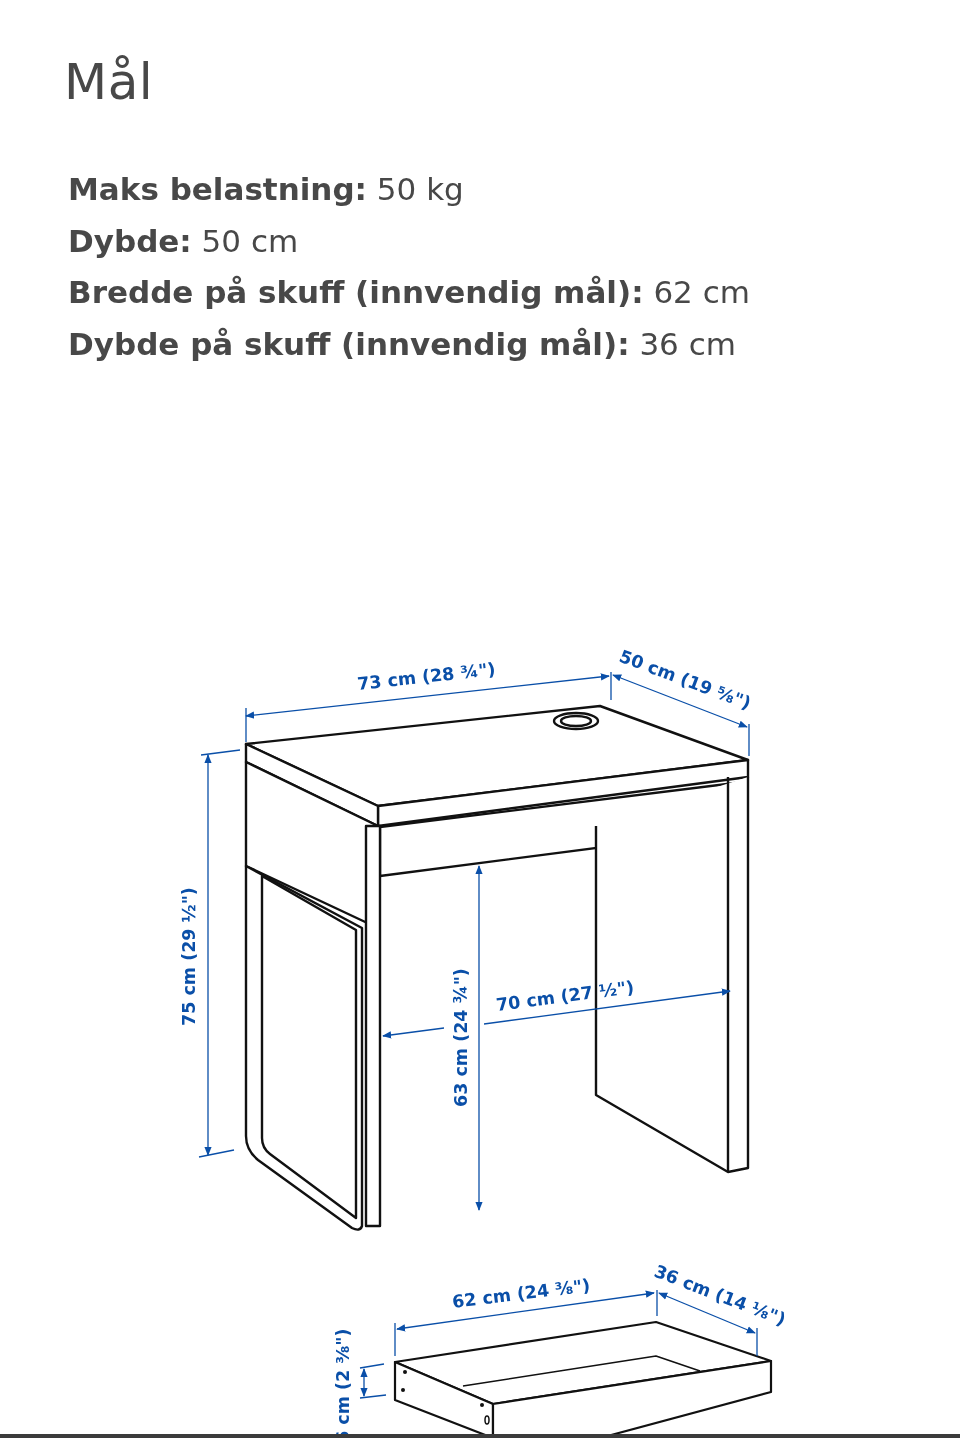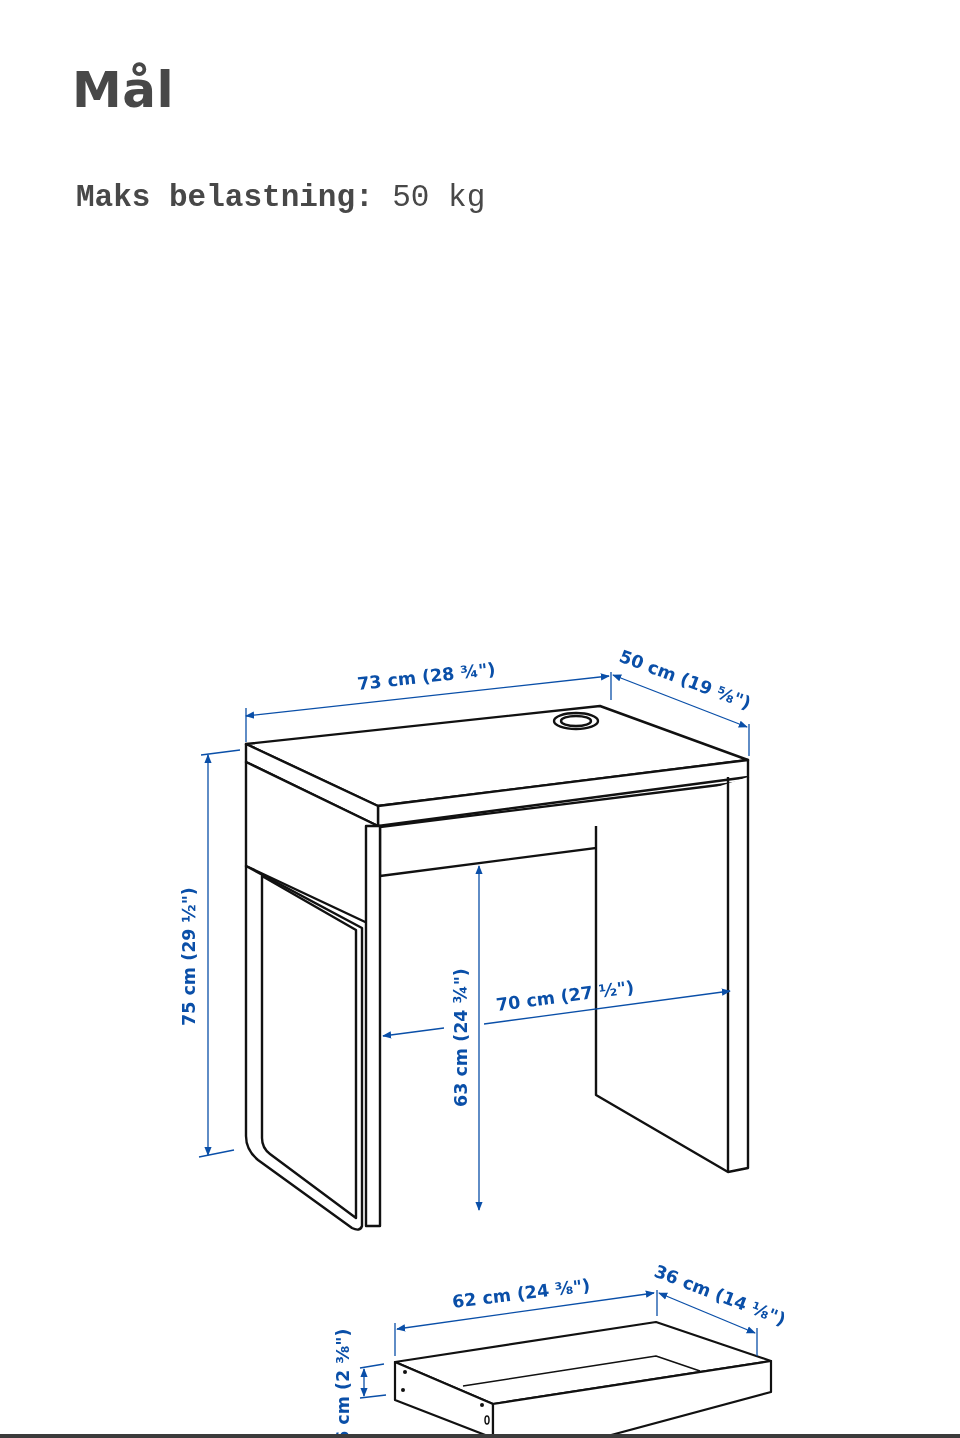--- a/index.html
+++ b/index.html
@@ -1,34 +1,37 @@
 <!DOCTYPE html>
 <html><head>
   <meta charset="utf-8">
   <style>
     html, body { margin: 0; padding: 0; background: #ffffff; }
     body { width: 960px; height: 1438px; position: relative; overflow: hidden;
            font-family: "DejaVu Sans", "Liberation Sans", sans-serif; color: #484848; }
-    .title { position: absolute; left: 60px; top: 48px; margin: 12px; font-size: 50px; font-weight: bold;
+    .title { position: absolute; left: 60px; top: 48px; margin: 4px; font-size: 50px; font-weight: normal;
              color: #484848; letter-spacing: 0.5px; line-height: 60px; }
-    .specs { position: absolute; left: 60px; top: 156px; margin: 16px; padding: 0; list-style: none; font-family: Liberation Mono, monospace; }
+    .specs { position: absolute; left: 60px; top: 156px; margin: 8px; padding: 0; list-style: none; }
     .spec-row { font-size: 31px; line-height: 51.7px; white-space: nowrap; color: #484848; }
     .spec-label { font-weight: bold; }
     .spec-value { font-weight: normal; }
     .illustration { position: absolute; left: 0; top: 600px; width: 960px; height: 838px; }
     .dim-text { font-family: "DejaVu Sans", "Liberation Sans", sans-serif; font-weight: bold; font-size: 17.5px; fill: #0a4fa8; }
     .bottom-bar { position: absolute; left: 0; top: 1434px; width: 960px; height: 4px; background: #3b3b3b; }
   </style>
 </head>
 <body>
 
 <h1 class="title">Mål</h1>
 
 <ul class="specs">
   <li class="spec-row"><span class="spec-label">Maks belastning:</span><span class="spec-value"> 50 kg</span></li>
+  <li class="spec-row"><span class="spec-label">Dybde:</span><span class="spec-value"> 50 cm</span></li>
+  <li class="spec-row"><span class="spec-label">Bredde på skuff (innvendig mål):</span><span class="spec-value"> 62 cm</span></li>
+  <li class="spec-row"><span class="spec-label">Dybde på skuff (innvendig mål):</span><span class="spec-value"> 36 cm</span></li>
 </ul>
 
 <svg class="illustration" viewBox="0 600 960 838" width="960" height="838" xmlns="http://www.w3.org/2000/svg">
   <defs>
     <marker id="arr" viewBox="0 0 10 10" refX="9" refY="5" markerWidth="7" markerHeight="7" orient="auto-start-reverse">
       <path d="M0,1 L10,5 L0,9 z" fill="#0a4fa8"></path>
     </marker>
   </defs>
 
   <g fill="#ffffff" stroke="#111" stroke-width="2.4" stroke-linejoin="round">

